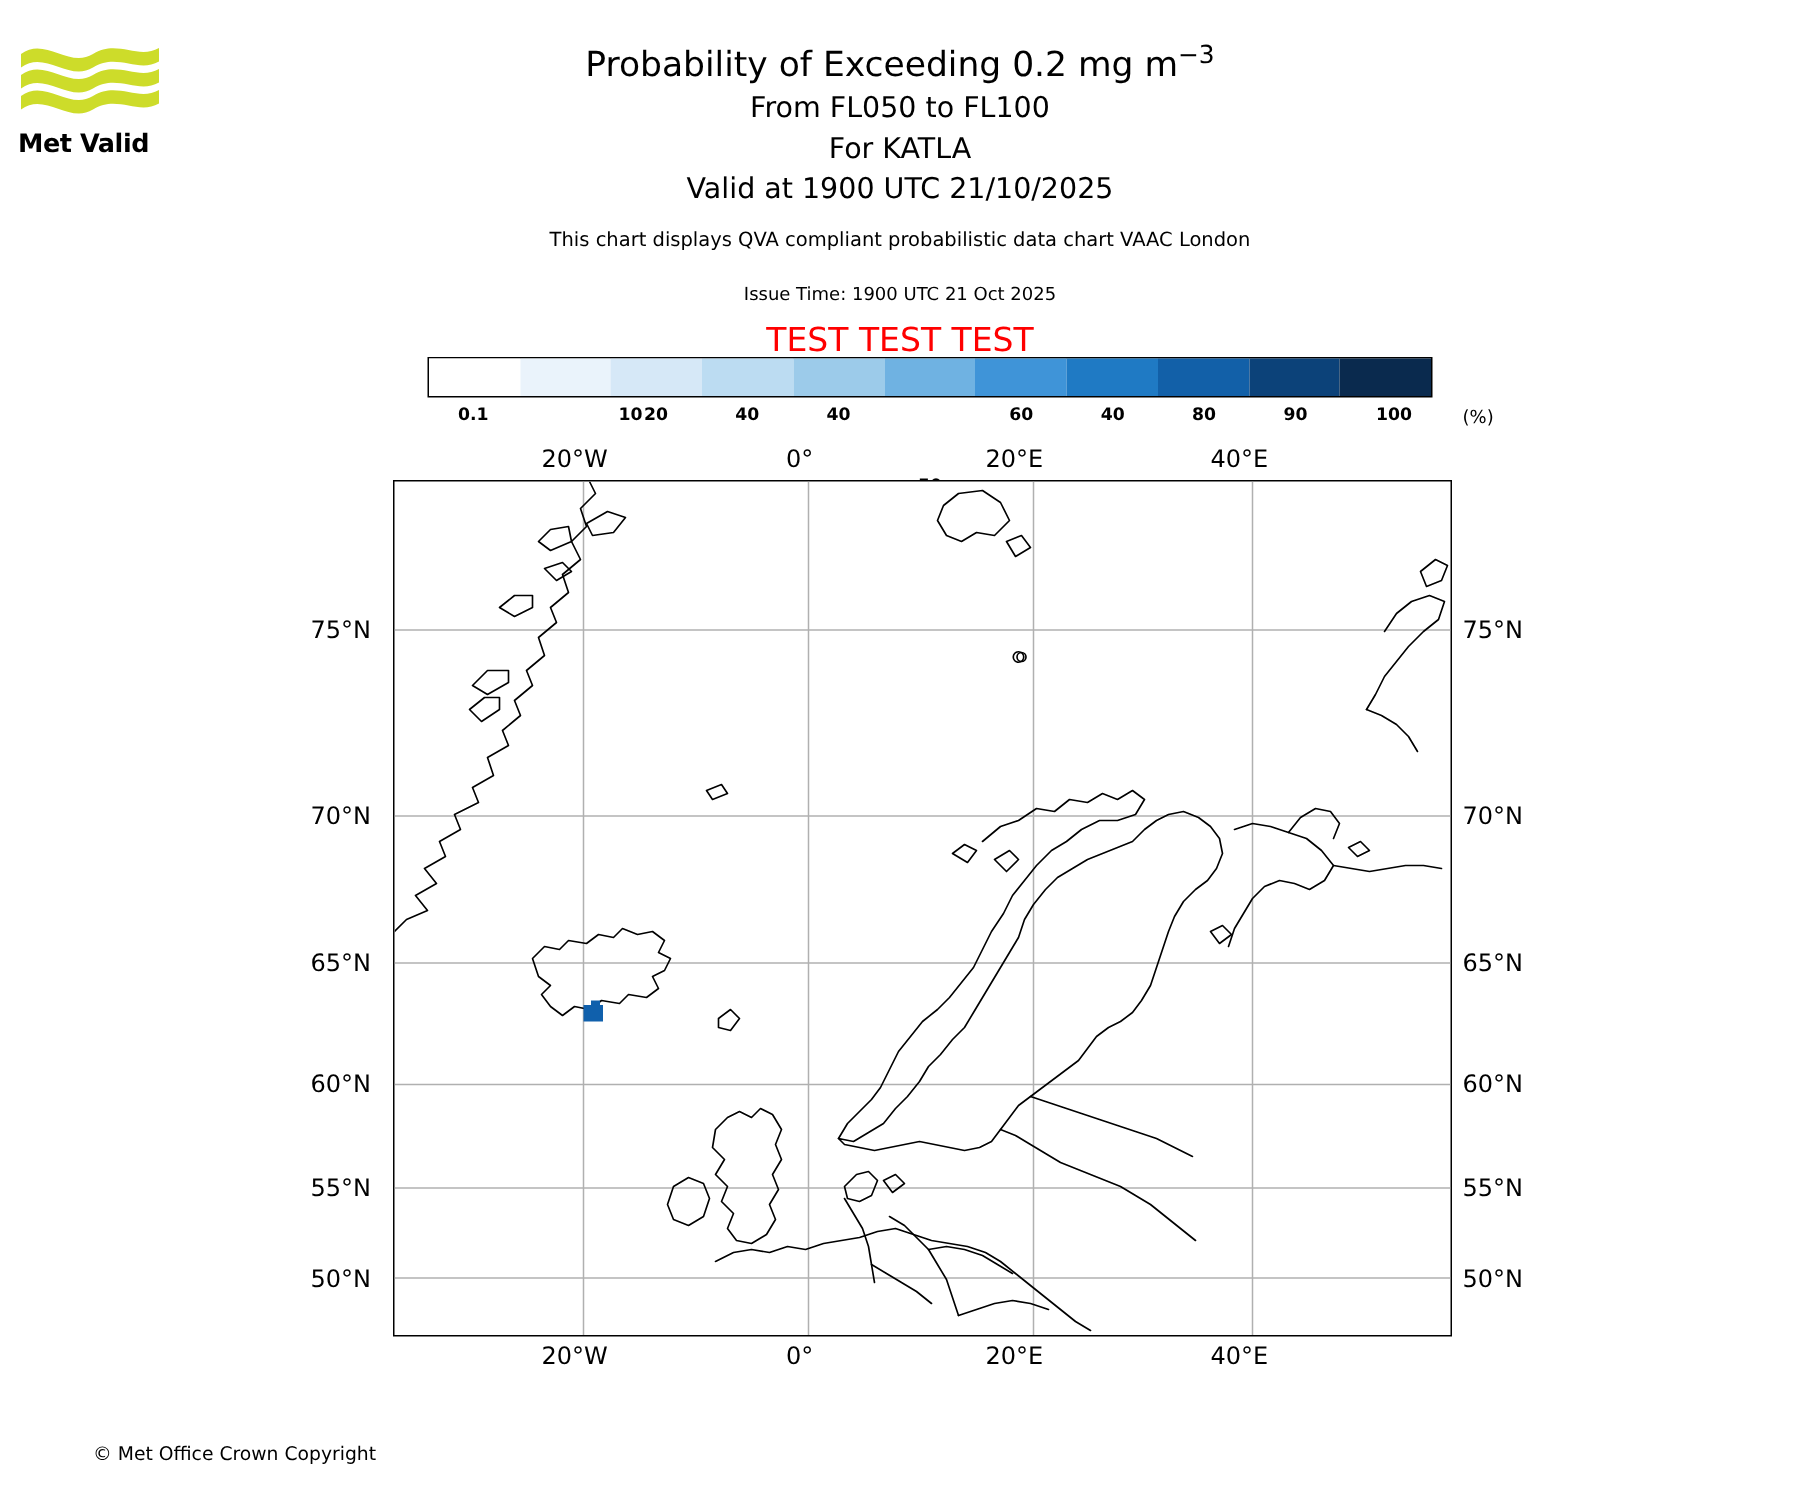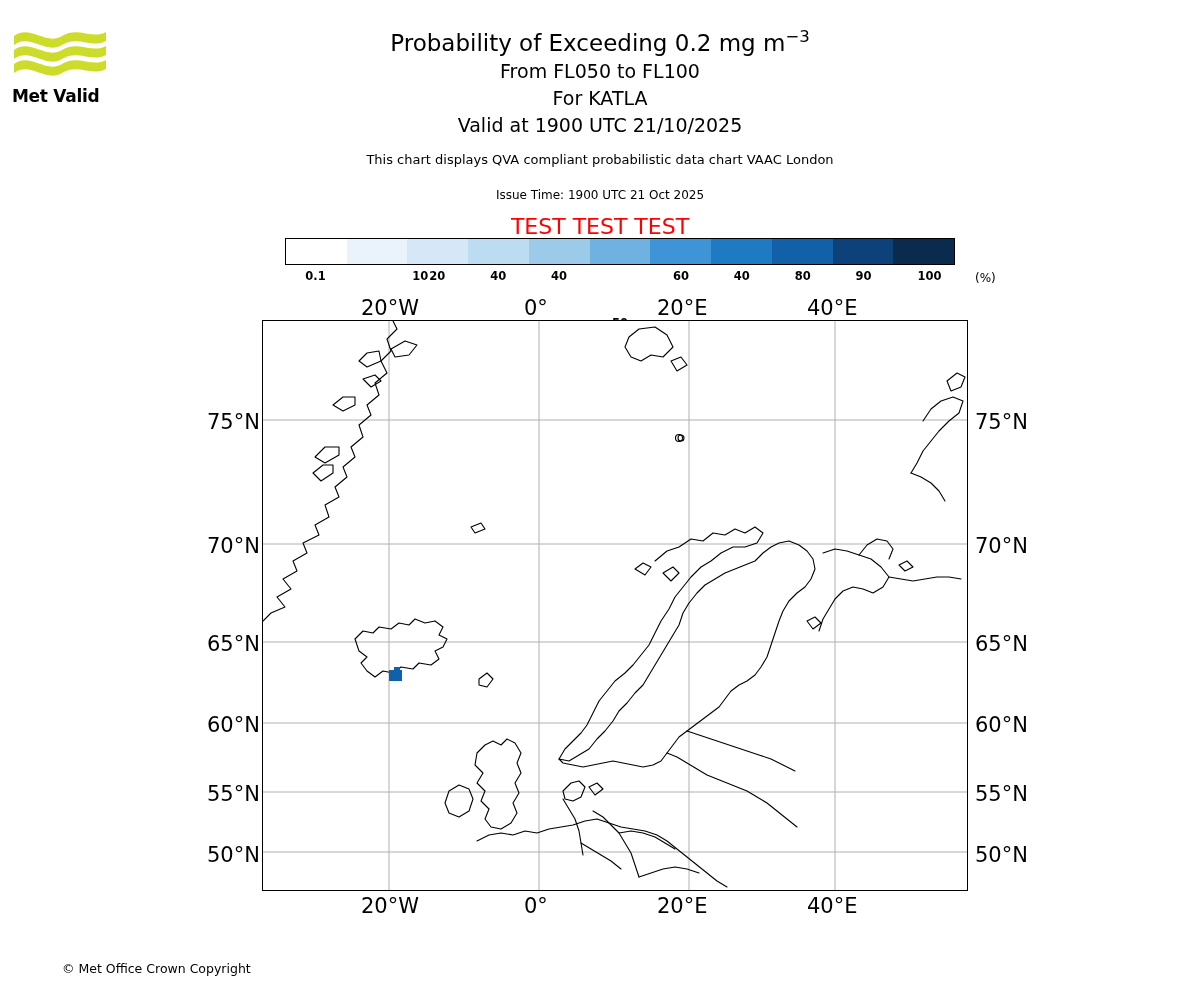--- a/index.html
+++ b/index.html
@@ -130,21 +130,21 @@
     box-sizing: border-box;
     background: #ffffff;
     overflow: hidden;
   }
   .map-frame svg {
     display: block;
   }
 
   .axis-label {
     position: absolute;
-    font-size: 21px;
+    font-size: 16px;
     color: #000;
     white-space: nowrap;
   }
 
   
   .copyright {
     position: absolute;
     left: 62px;
     top: 961px;
     font-size: 12.5px;

